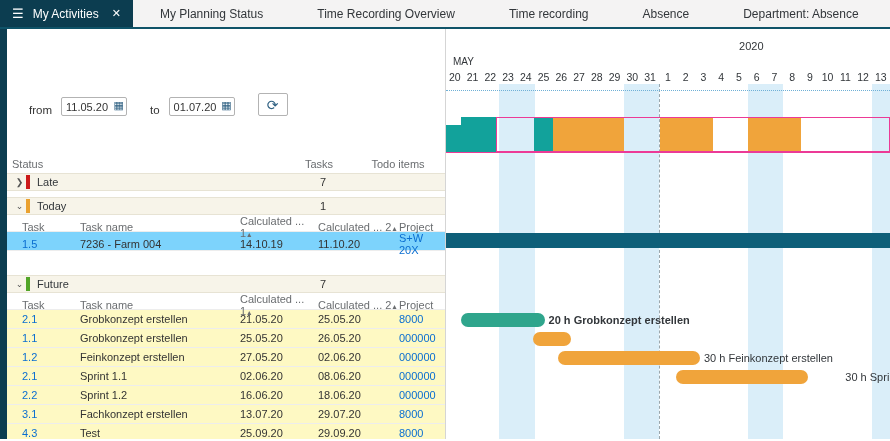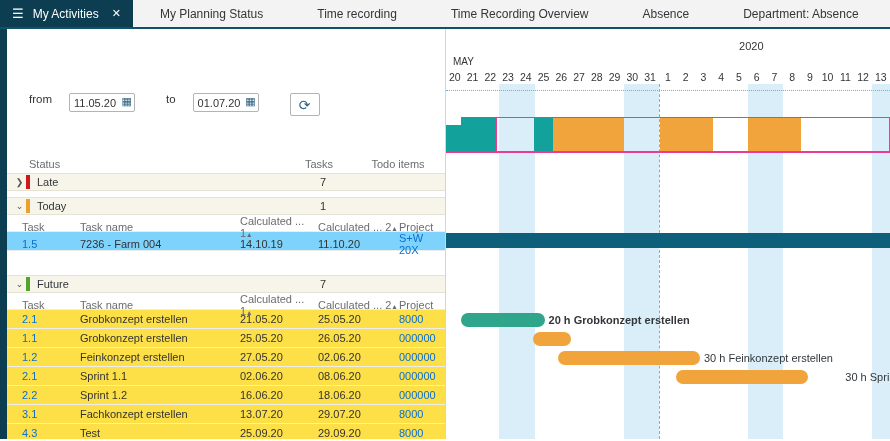--- a/index.html
+++ b/index.html
@@ -6,37 +6,37 @@
   html,body{width:890px;height:441px;overflow:hidden}
   body{font-family:"Liberation Sans",sans-serif;background:#fff}
   .tabbar{display:flex;height:29px;background:#f4f3f3;border-bottom:2px solid #0f5368}
   .tab{display:flex;align-items:center;padding:0 27px;font-size:12px;color:#32363a;white-space:nowrap;cursor:pointer}
   .tab.active{background:#0c3d50;color:#fff;padding:0 12px;gap:9px}
   .micon{font-size:13px}
   .closei{font-size:11px;margin-left:4px;cursor:pointer}
   .content{display:flex;height:410px}
   .left-strip{flex:0 0 7px;background:#0c3d50}
   .left-panel{flex:0 0 438px;position:relative;font-size:11px;color:#333;overflow:hidden}
-  .filterbar{position:absolute;top:64px;left:22px;display:flex;align-items:flex-start;gap:17px;font-size:11.5px;color:#333}
+  .filterbar{position:absolute;top:64px;left:22px;display:flex;align-items:flex-end;gap:9px;font-size:11.5px;color:#333}
   .datefield{position:relative}
   .datefield input{width:66px;height:19px;border:1px solid #b3b3b3;border-radius:2px;font-size:11px;font-family:inherit;padding:0 16px 0 4px;color:#333}
   .cal{position:absolute;right:3px;top:2px;font-size:11px;color:#2e6082;cursor:pointer}
   .tolabel{margin-left:14px}
   .refresh{margin-left:14px;width:30px;height:23px;border:1px solid #b3b3b3;border-radius:2px;background:#fff;font-size:14px;color:#2e6082;cursor:pointer;display:flex;align-items:center;justify-content:center;font-family:inherit}
   .table{position:absolute;top:126px;left:0;right:0}
-  .status-header{height:18px;display:grid;grid-template-columns:1fr 80px 78px;align-items:center;padding:0 8px 0 22px;color:#6a6d70}
+  .status-header{height:18px;display:grid;grid-template-columns:1fr 80px 78px;align-items:center;padding:0 8px 0 5px;color:#6a6d70}
   .ralign{text-align:center}
   .group-row{height:18px;display:grid;grid-template-columns:13px 4px 1fr 72px 78px;align-items:center;padding:0 8px 0 6px;background:#f7f4e9;border-top:1px solid #e7e3d4;border-bottom:1px solid #e7e3d4}
   .group-row.today{margin-top:6px}
   .group-row.future{margin-top:24px}
   .chev{font-size:9px;color:#555;cursor:pointer;text-align:center}
   .gbar{width:4px;height:14px;background:#999}
   .glabel{padding-left:7px;color:#32363a}
   .col-header{height:17px;display:grid;grid-template-columns:15px 58px 160px 78px 81px 1fr;align-items:center;color:#6a6d70;border-bottom:1px solid #ededed}
-  .data-row{height:19px;display:grid;grid-template-columns:15px 58px 160px 78px 81px 1fr;align-items:center;border-bottom:1px solid #ededed;background:#fde047}
+  .data-row{height:19px;display:grid;grid-template-columns:15px 58px 160px 78px 81px 1fr;align-items:center;border-bottom:1px solid #ededed;background:#fef9c3}
   .data-row.selected{background:#7dd3fc}
   .link{color:#0a6ed1;cursor:pointer}
   .sort{font-size:8px;color:#6a6d70;margin-left:1px}
   .gantt{flex:1;position:relative;border-left:1px solid #d5d5d5;background:#fff;overflow:hidden}
   .gantt-header{position:relative;height:55px;background:#fff}
   .year{position:absolute;left:66%;top:11px;font-size:11px;color:#32363a}
   .month{position:absolute;left:7px;top:27px;font-size:10px;color:#32363a}
   .day-row{position:absolute;left:0;right:0;bottom:1px;display:flex}
   .day-cell{width:4%;text-align:center;font-size:10.5px;color:#32363a}
   .gantt-body{position:absolute;top:55px;bottom:0;left:0;right:0}
@@ -56,24 +56,24 @@
 <header class="tabbar">
   <div class="tab active">
     <span class="micon">☰</span>
     <span>My Activities</span>
     <span class="closei">✕</span>
   </div>
   <div class="tab">
       <span>My Planning Status</span>
     </div>
   <div class="tab">
+      <span>Time Recording Overview</span>
+    </div>
+  <div class="tab">
       <span>Time recording</span>
-    </div>
-  <div class="tab">
-      <span>Time Recording Overview</span>
     </div>
   <div class="tab">
       <span>Absence</span>
     </div>
   <div class="tab">
       <span>Department: Absence</span>
     </div>
 </header>
 
 <div class="content">

